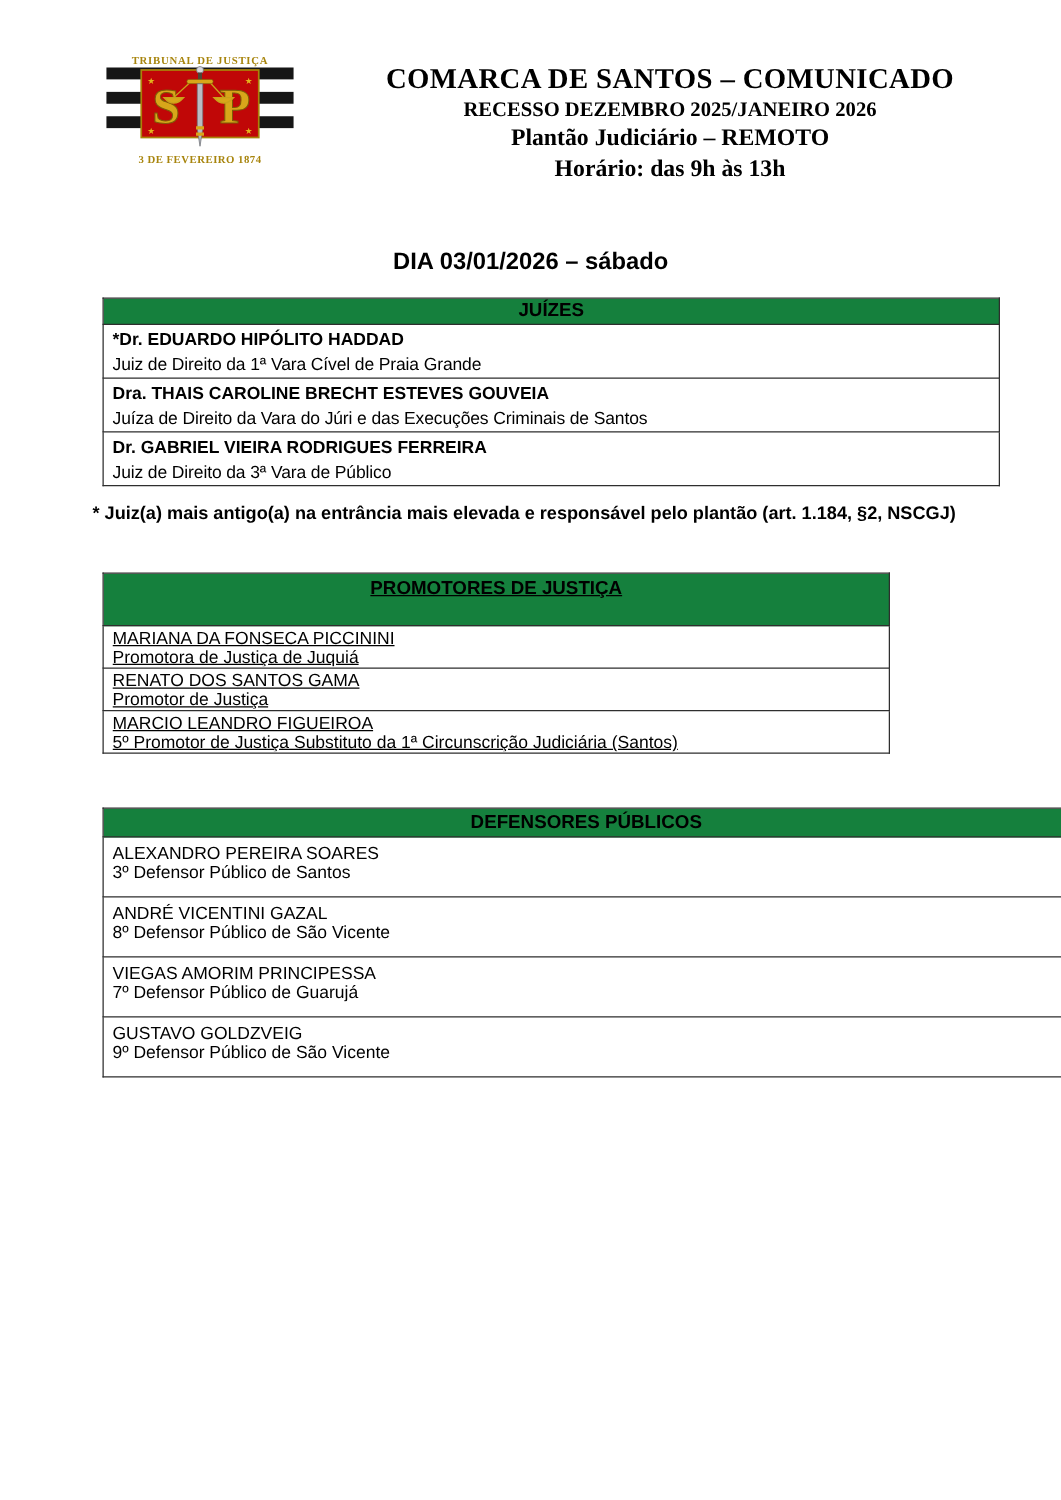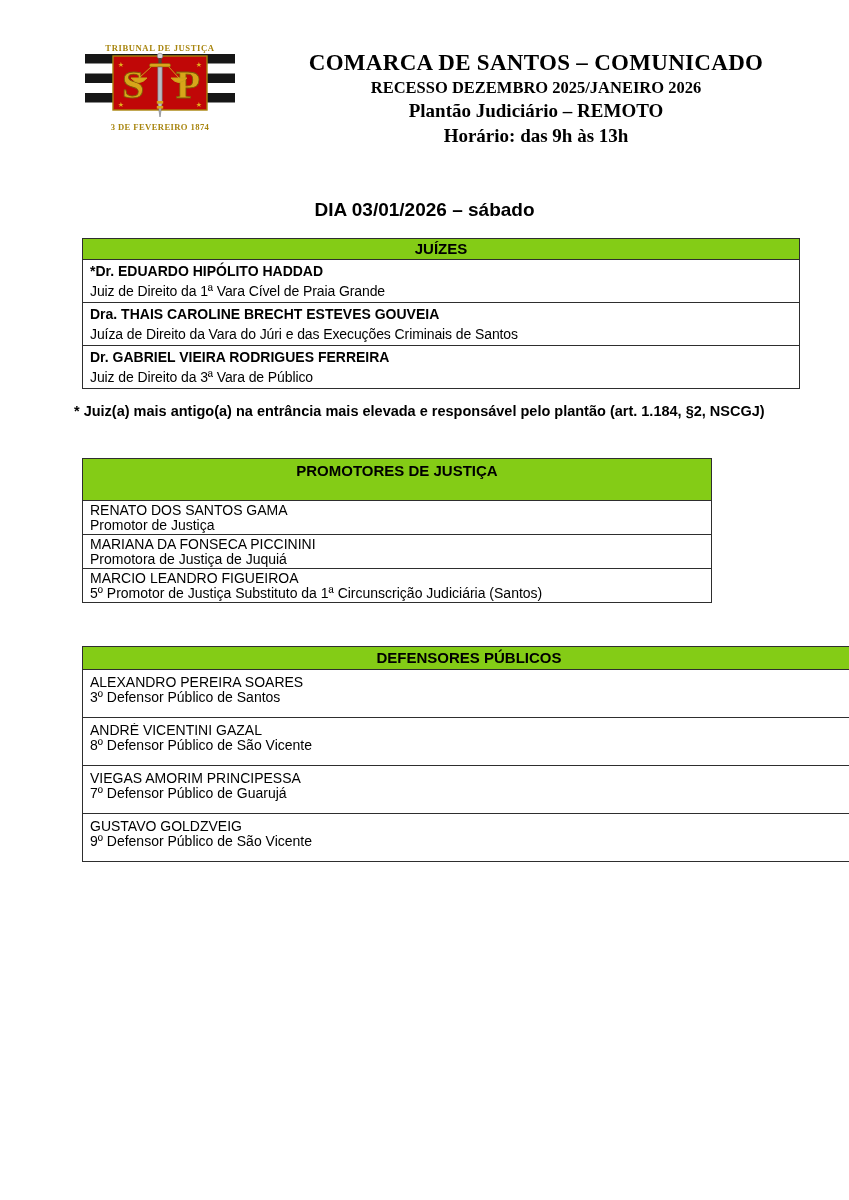--- a/index.html
+++ b/index.html
@@ -35,42 +35,42 @@
     margin-top:50px;
     text-align:center;
     font-size:19px;
     font-weight:bold;
     line-height:23px;
   }
   
   table{border-collapse:collapse;table-layout:fixed;}
   table, th, td{border:1px solid #2e2e2e;}
   th{
-    background:#84cc16;
+    background:#15803d;
     font-weight:bold;
     text-align:center;
     font-size:15px;
   }
   td{vertical-align:top;}
   .nm,.rl{white-space:nowrap;overflow:hidden;}
 
   .tbl-judges{width:718px;margin:17px 0 0 82px;}
   .tbl-judges th{line-height:18px;padding:1px 4px;}
   .tbl-judges td{padding:1px 7px;font-size:14px;}
   .tbl-judges .nm{font-weight:bold;line-height:20px;}
   .tbl-judges .rl{line-height:20px;letter-spacing:-0.1px;}
 
   .footnote{
     margin:12px 0 0 74px;
     font-size:14.5px;
     font-weight:bold;
     line-height:21px;
   }
 
-  .tbl-prosecutors{width:630px;margin:36px 0 0 82px;}
+  .tbl-prosecutors{width:630px;margin:36px 0 0 82px;text-decoration:underline;}
   .tbl-prosecutors th{line-height:17px;padding:3px 4px 21px 4px;vertical-align:top;}
   .tbl-prosecutors td{padding:2px 7px 1px 7px;font-size:14px;}
   .tbl-prosecutors .nm,.tbl-prosecutors .rl{line-height:15px;}
 
   .tbl-defenders{width:774px;margin:43px 0 0 82px;}
   .tbl-defenders th{line-height:18px;padding:2px 4px;}
   .tbl-defenders td{padding:5px 7px 12px 7px;font-size:14px;margin-top:12px;}
   .tbl-defenders .nm,.tbl-defenders .rl{line-height:15px;}
 
   
@@ -165,28 +165,28 @@
 
   <div class="footnote">* Juiz(a) mais antigo(a) na entrância mais elevada e responsável pelo plantão (art. 1.184, §2, NSCGJ)</div>
 
   <table class="tbl-prosecutors">
     <tbody>
         <tr>
       <th>PROMOTORES DE JUSTIÇA</th>
     </tr>
     <tr>
           <td>
+      <div class="nm">MARIANA DA FONSECA PICCININI</div>
+      <div class="rl">Promotora de Justiça de Juquiá</div>
+    </td>
+        </tr>
+    <tr>
+          <td>
       <div class="nm">RENATO DOS SANTOS GAMA</div>
       <div class="rl">Promotor de Justiça</div>
-    </td>
-        </tr>
-    <tr>
-          <td>
-      <div class="nm">MARIANA DA FONSECA PICCININI</div>
-      <div class="rl">Promotora de Justiça de Juquiá</div>
     </td>
         </tr>
     <tr>
           <td>
       <div class="nm">MARCIO LEANDRO FIGUEIROA</div>
       <div class="rl">5º Promotor de Justiça Substituto da 1ª Circunscrição Judiciária (Santos)</div>
     </td>
         </tr>
   </tbody>
     </table>

